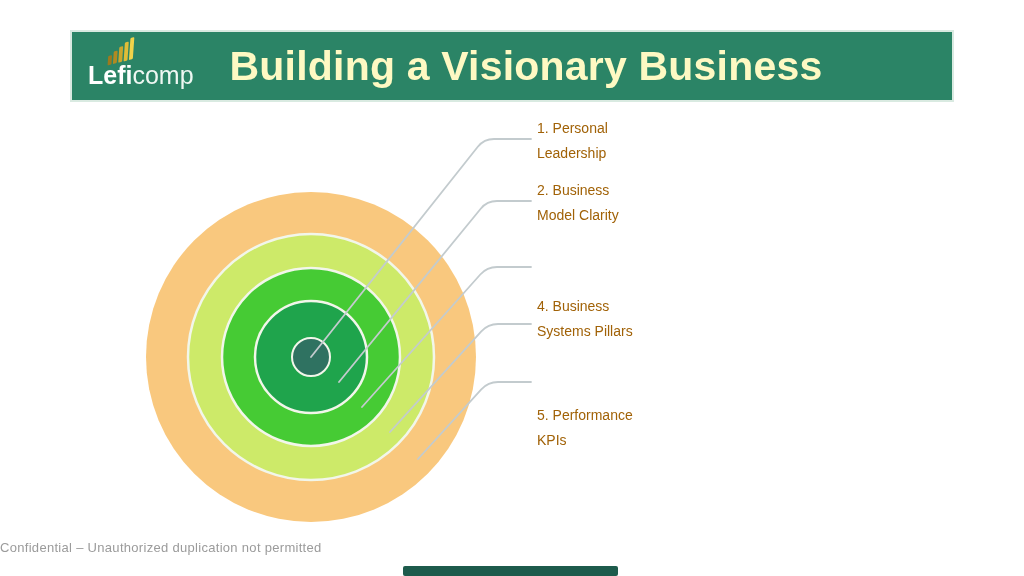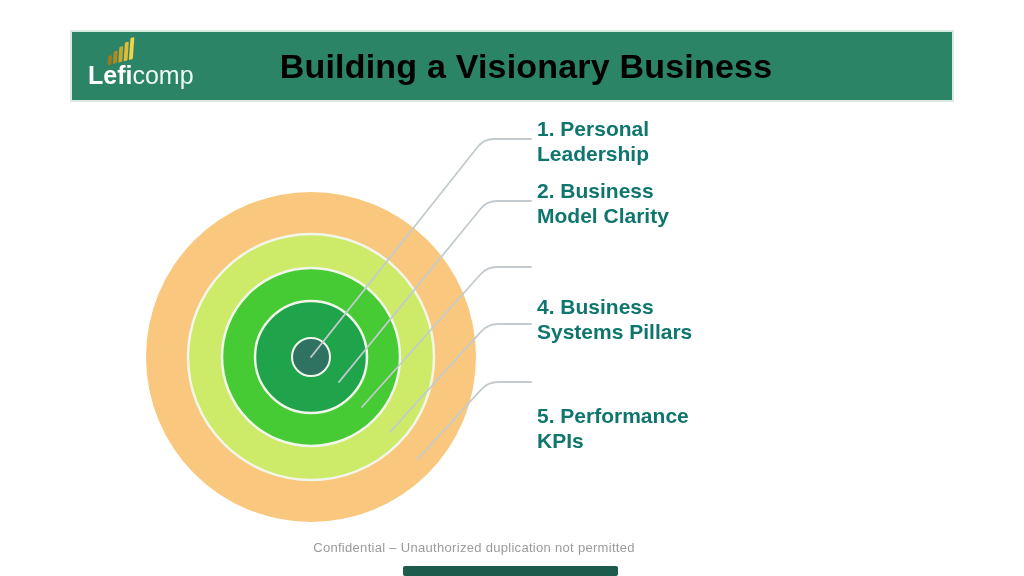--- a/index.html
+++ b/index.html
@@ -7,21 +7,21 @@
     width:1024px;height:576px;position:relative;background:#ffffff;
     font-family:"Liberation Sans", sans-serif;overflow:hidden;
   }
   
   .header{
     position:absolute;left:70px;top:30px;width:884px;height:72px;
     border:2px solid #d9eae1;box-sizing:border-box;
     display:flex;align-items:center;justify-content:center;
   }
   .title{
-    color:#000000;font-size:34px;font-weight:600;letter-spacing:.2px;
+    color:#fef9c3;font-size:41px;font-weight:600;letter-spacing:.2px;
     white-space:nowrap;
     margin-left:28px;
   }
   .logo{position:absolute;left:16px;top:3px;width:170px;height:60px;}
   .logo-bars{
     position:absolute;left:18px;top:6px;display:flex;align-items:flex-end;gap:2px;
     transform:rotate(-14deg);
   }
   .logo-bars i{display:block;width:4px;transform:skewX(-18deg);border-radius:1px;}
   .logo-bars i:nth-child(1){height:9px;background:#9c7a1e;}
@@ -33,27 +33,27 @@
     position:absolute;left:0;top:28px;color:#ffffff;font-size:25px;line-height:1;
     white-space:nowrap;
   }
   .logo-text .b{font-weight:700;}
   .logo-text .l{font-weight:300;color:#eef7f2;}
   
   .diagram-svg{position:absolute;left:0;top:0;}
   
   .label{
     position:absolute;left:537px;width:200px;
-    color:#0f766e;font-size:21px;line-height:25px;font-weight:700;
+    color:#a16207;font-size:14px;line-height:25px;font-weight:400;
   }
   .label-1{top:116px;} .label-2{top:178px;} .label-3{top:244px;}
   .label-4{top:294px;} .label-5{top:374px;margin-top:29px;}
   
   .footer-text{
-    position:absolute;left:0;top:540px;width:948px;text-align:center;
+    position:absolute;left:0;top:540px;width:948px;text-align:left;
     font-size:13px;letter-spacing:.3px;
   }
   .bottom-bar{
     position:absolute;left:403px;top:566px;width:215px;height:10px;border-radius:2px;
   }
 </style>
 </head>
 <body>
 
 <div class="header" style="background: rgb(43, 132, 102);">

